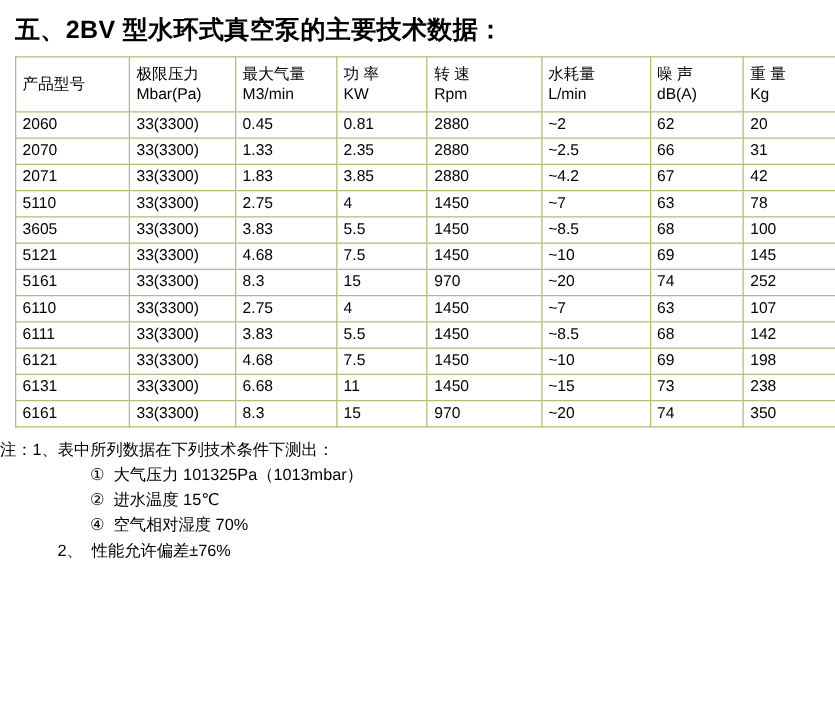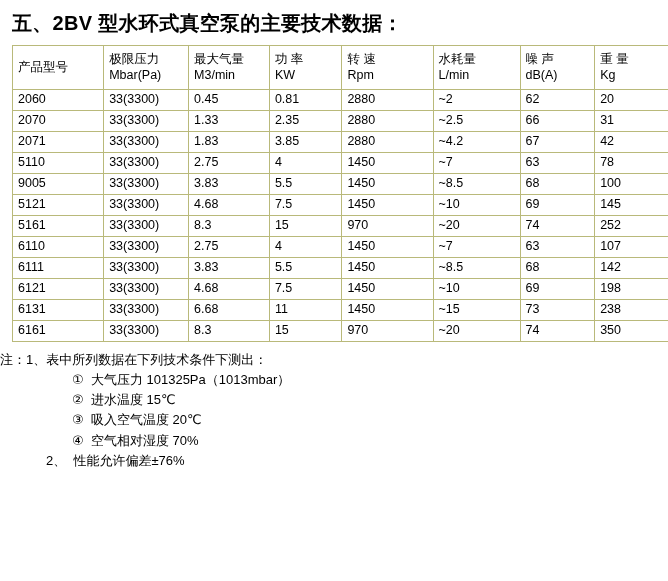--- a/index.html
+++ b/index.html
@@ -164,21 +164,21 @@
         <td>5110</td>
         <td>33(3300)</td>
         <td>2.75</td>
         <td>4</td>
         <td>1450</td>
         <td>~7</td>
         <td>63</td>
         <td>78</td>
       </tr>
       <tr>
-        <td>9005</td>
+        <td>3605</td>
         <td>33(3300)</td>
         <td>3.83</td>
         <td>5.5</td>
         <td>1450</td>
         <td>~8.5</td>
         <td>68</td>
         <td>100</td>
       </tr>
       <tr>
         <td>5121</td>
@@ -250,18 +250,17 @@
         <td>74</td>
         <td>350</td>
       </tr>
     </tbody>
   </table>
 
   <div class="notes">
     <span class="note-line note-l1">注：1、表中所列数据在下列技术条件下测出：</span>
     <span class="note-line note-sub">①  大气压力 101325Pa（1013mbar）</span>
     <span class="note-line note-sub">②  进水温度 15℃</span>
-    <span class="note-line note-sub">③  吸入空气温度 20℃</span>
     <span class="note-line note-sub">④  空气相对湿度 70%</span>
     <span class="note-line note-l2">2、  性能允许偏差±76%</span>
   </div>
 
 </div>
 
 </body></html>

